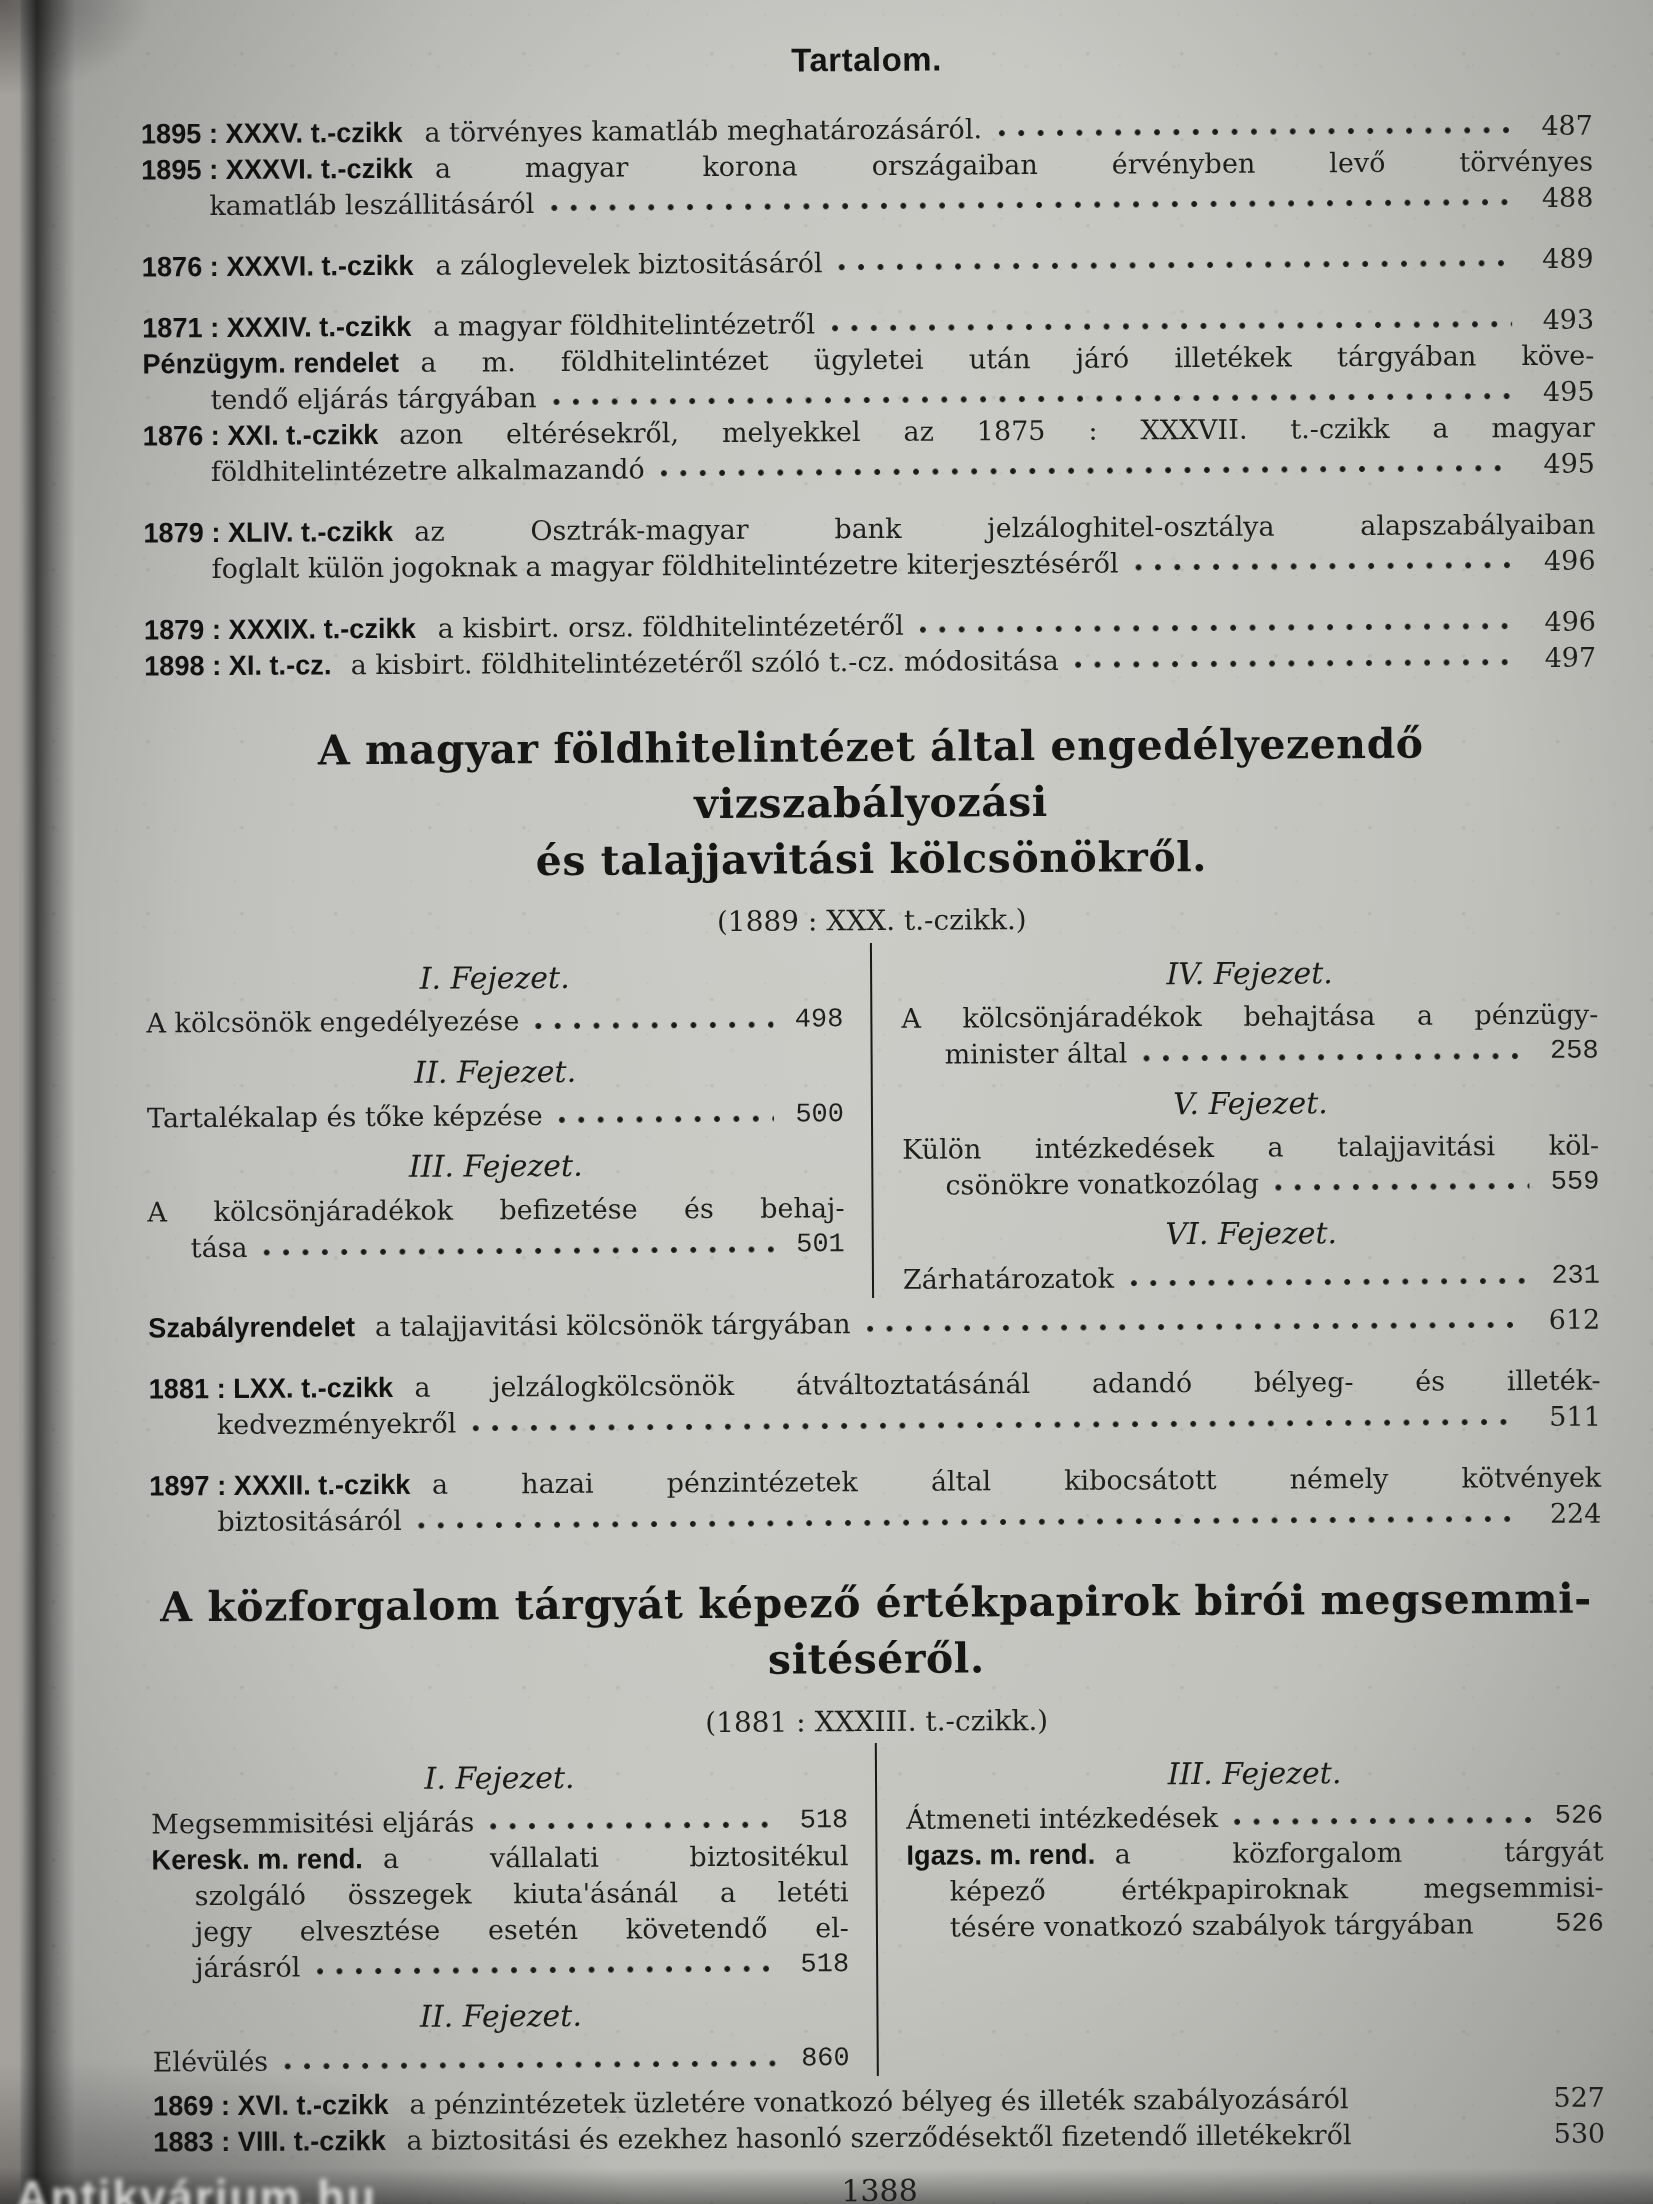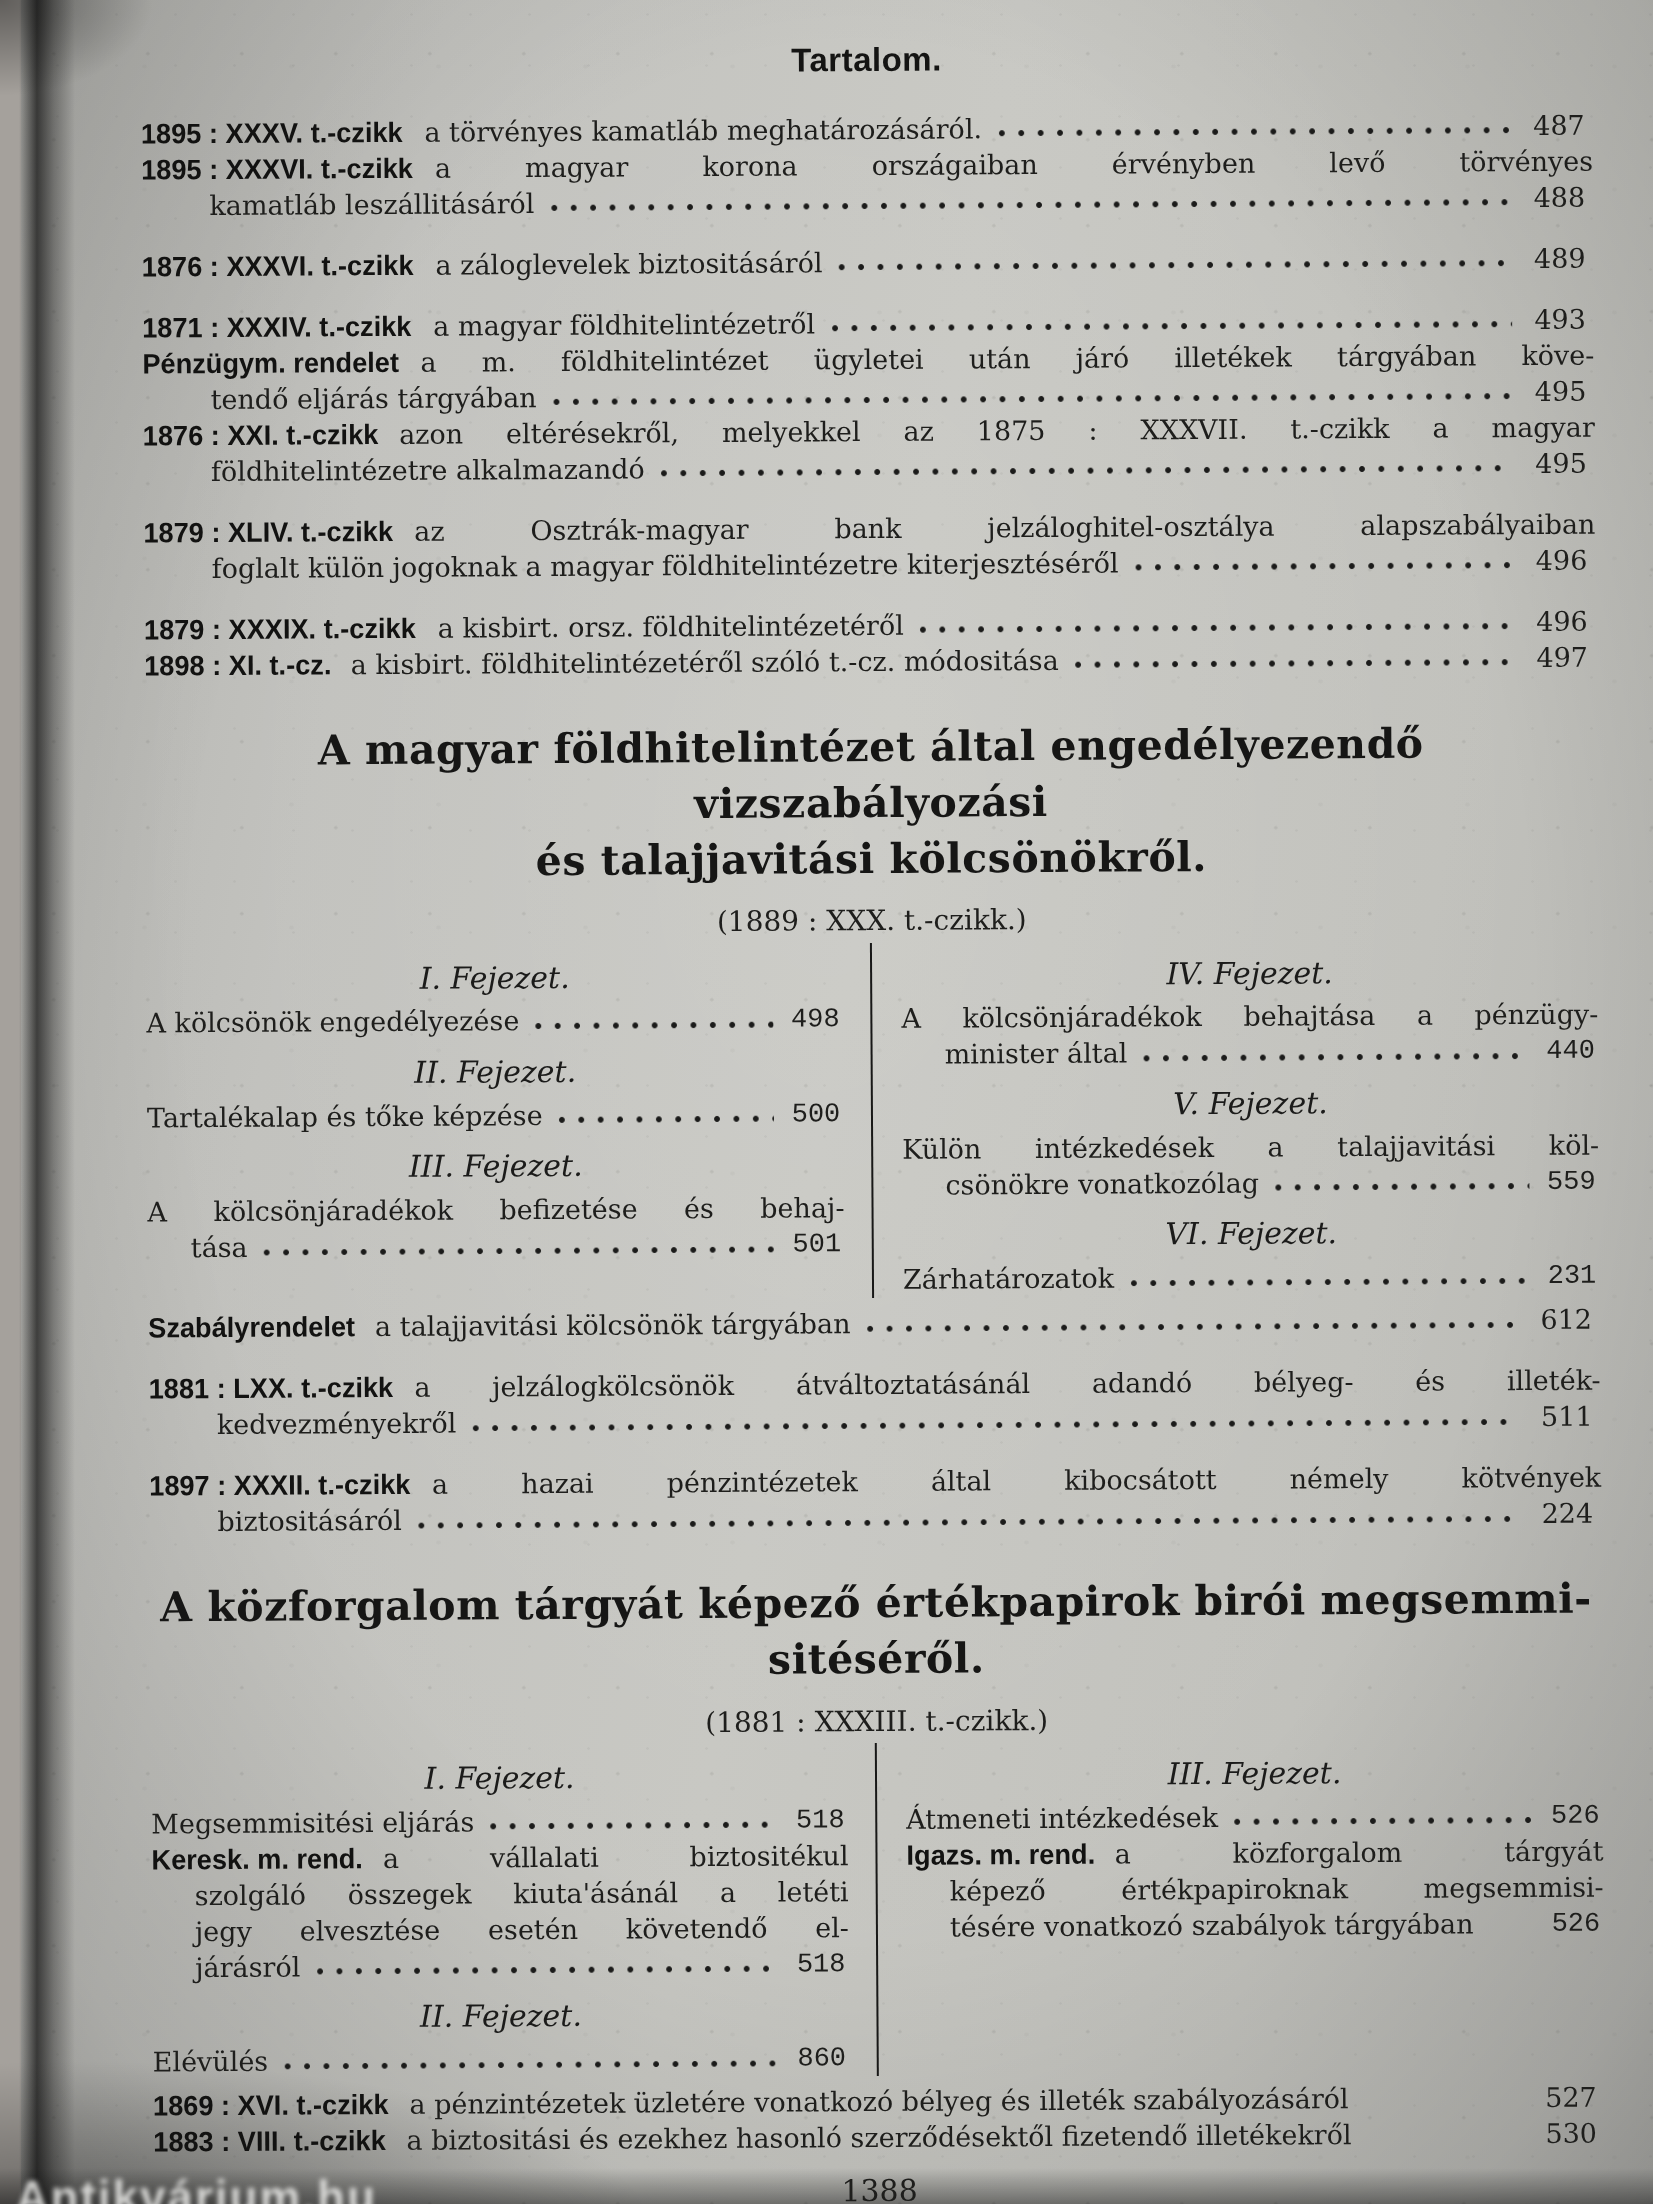--- a/index.html
+++ b/index.html
@@ -65,21 +65,21 @@
     display:inline-block;font-family:"Liberation Sans",sans-serif;font-weight:bold;
     font-size:28px;color:#121211;padding-right:13.6px;
     transform:scaleX(.97);transform-origin:0 100%;white-space:pre;
   }
   .txt{color:#1e1e1c;}
   .lead{flex:1 1 auto;height:11.6px;margin:0 13.6px 7.8px 15.5px;min-width:25px;}
   .lead.dotted{
     background:radial-gradient(circle at 3.9px 5.8px,#1b1b1a 2.4px,rgba(0,0,0,0) 3.3px);
     background-size:19.4px 11.6px;background-repeat:repeat-x;
   }
-  .pg{min-width:68px;text-align:center;color:#1e1e1c;}
+  .pg{min-width:68px;text-align:right;color:#1e1e1c;}
   .cols .pg{min-width:56px;font-family:Liberation Mono, monospace;}
   .gap{height:25px;}
   
   .sec-head{
     text-align:center;font-weight:bold;font-size:41px;line-height:56px;
     margin:39px 0 0;letter-spacing:0.5px;color:#161615;
   }
   .sec-sub{text-align:center;font-size:28px;margin:17.5px 0 0;}
   .cols{display:flex;margin-top:5.8px;}
   .colL{flex:0 0 50%;box-sizing:border-box;padding-right:27px;border-right:2.9px solid #181817;}
@@ -195,21 +195,21 @@
           <span class="lead dotted"></span>
           <span class="pg">501</span>
         </div>
       </div>
     <div class="colR" id="s1-right">
         <div class="chapter">IV. Fejezet.</div>
         <div class="tl fill"><span class="txt">A kölcsönjáradékok behajtása a pénzügy-</span></div>
         <div class="tl ind">
           <span class="txt">minister által</span>
           <span class="lead dotted"></span>
-          <span class="pg">440</span>
+          <span class="pg">258</span>
         </div>
         <div class="chapter">V. Fejezet.</div>
         <div class="tl fill"><span class="txt">Külön intézkedések a talajjavitási köl-</span></div>
         <div class="tl ind">
           <span class="txt">csönökre vonatkozólag</span>
           <span class="lead dotted"></span>
           <span class="pg">559</span>
         </div>
         <div class="chapter">VI. Fejezet.</div>
         <div class="tl">

